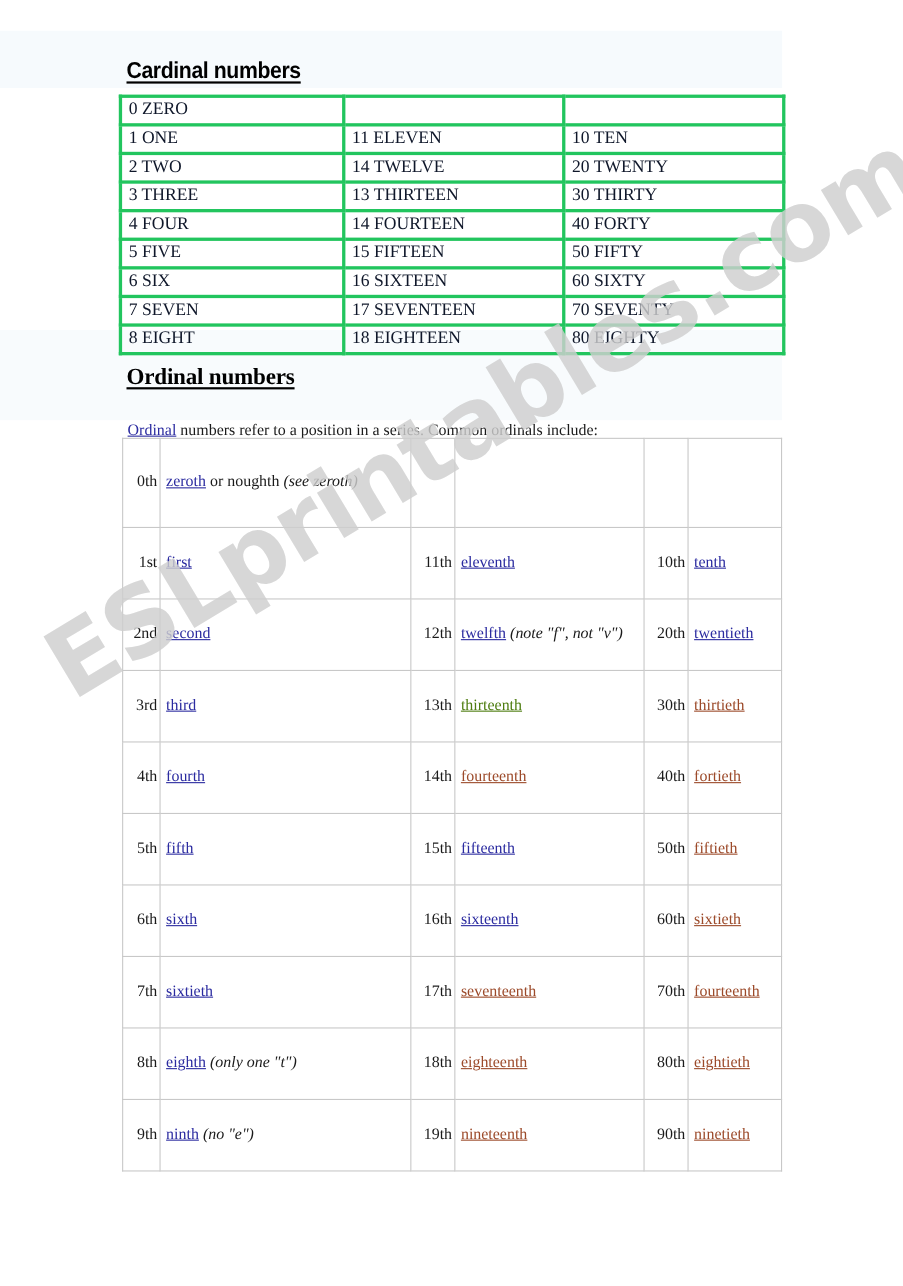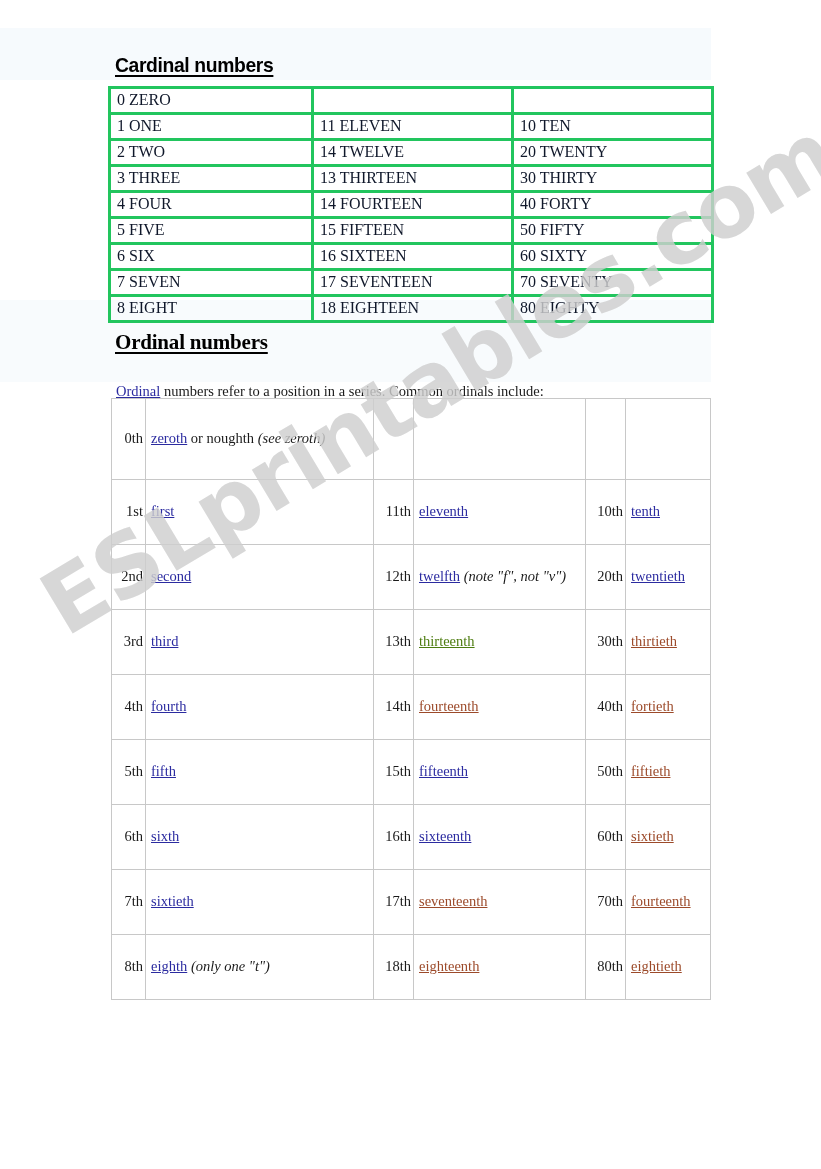--- a/index.html
+++ b/index.html
@@ -305,18 +305,26 @@
           <td><a href="#" style="color: rgb(156, 74, 42); text-decoration: underline;">fourteenth</a></td>
         </tr>
         <tr class="tall">
           <td class="numcell">8th</td>
           <td><a href="#" style="color: rgb(43, 43, 160); text-decoration: underline;">eighth</a><span> </span><span class="note">(only one "t")</span></td>
           <td class="numcell">18th</td>
           <td><a href="#" style="color: rgb(156, 74, 42); text-decoration: underline;">eighteenth</a></td>
           <td class="numcell">80th</td>
           <td><a href="#" style="color: rgb(156, 74, 42); text-decoration: underline;">eightieth</a></td>
         </tr>
+        <tr class="tall">
+          <td class="numcell">9th</td>
+          <td><a href="#" style="color: rgb(43, 43, 160); text-decoration: underline;">ninth</a><span> </span><span class="note">(no "e")</span></td>
+          <td class="numcell">19th</td>
+          <td><a href="#" style="color: rgb(156, 74, 42); text-decoration: underline;">nineteenth</a></td>
+          <td class="numcell">90th</td>
+          <td><a href="#" style="color: rgb(156, 74, 42); text-decoration: underline;">ninetieth</a></td>
+        </tr>
       </tbody>
   </table>
 
   <div id="watermark">ESLprintables.com</div>
 
 </div>
 
 </body></html>

